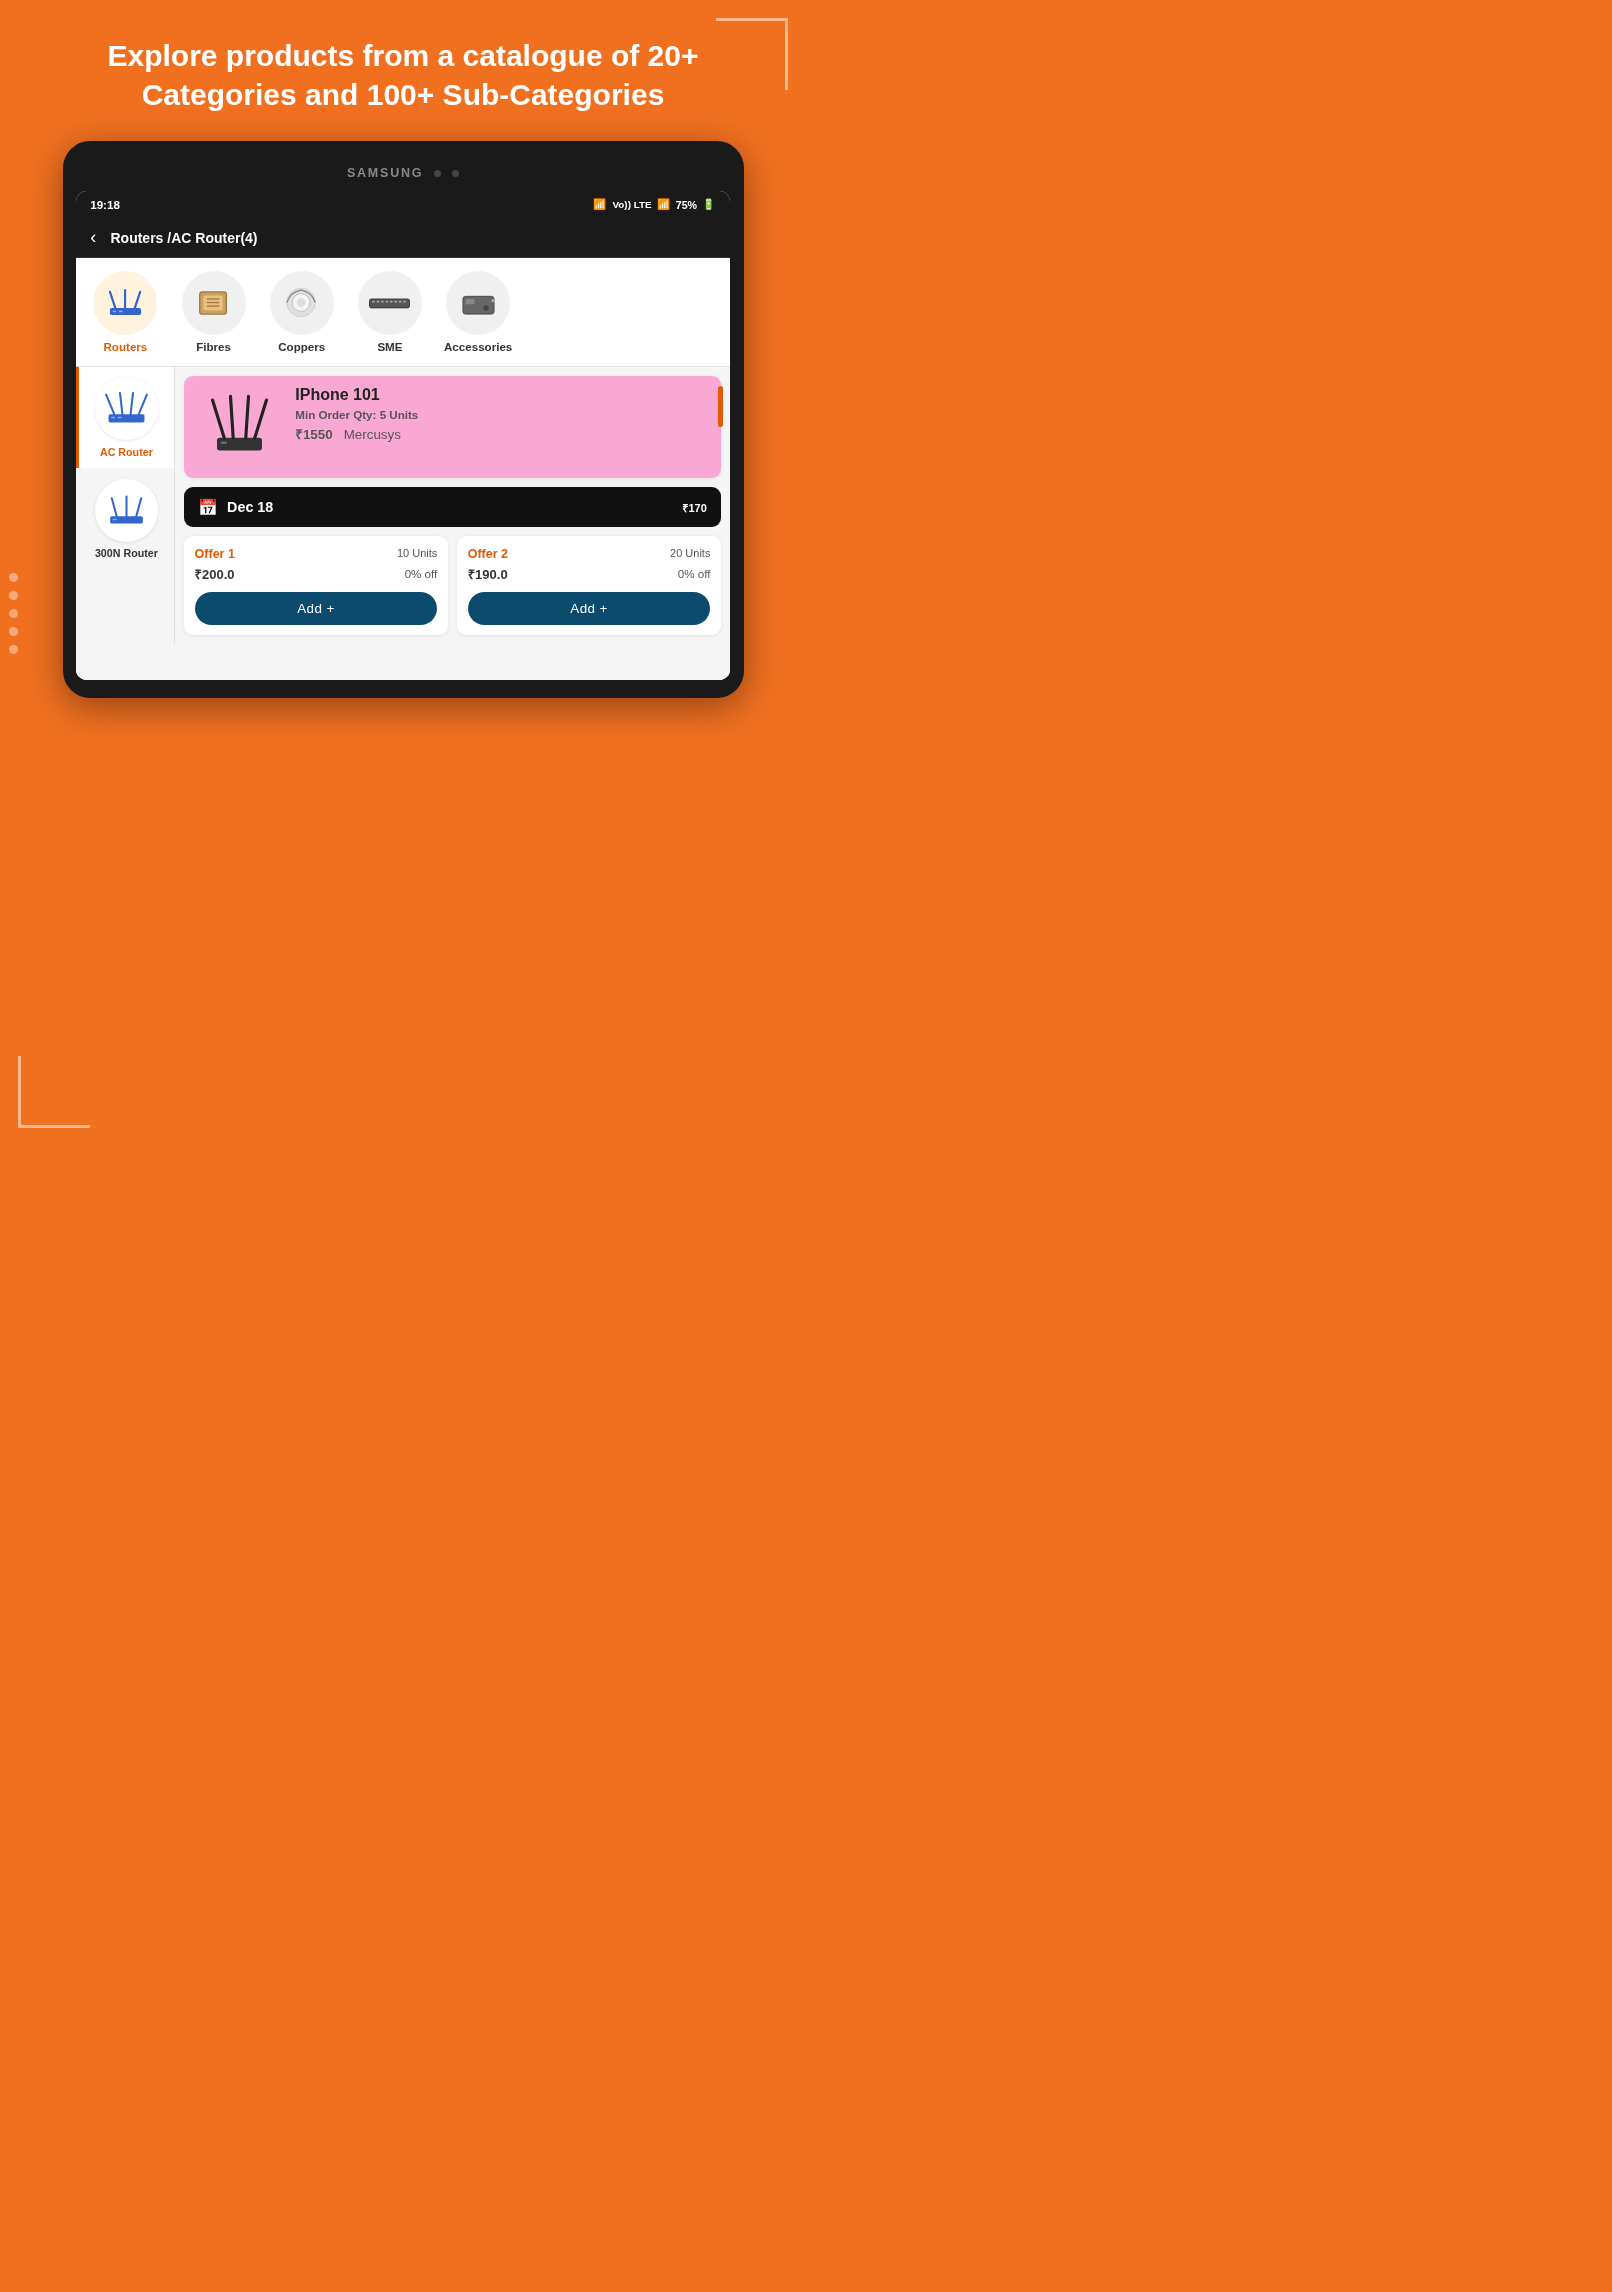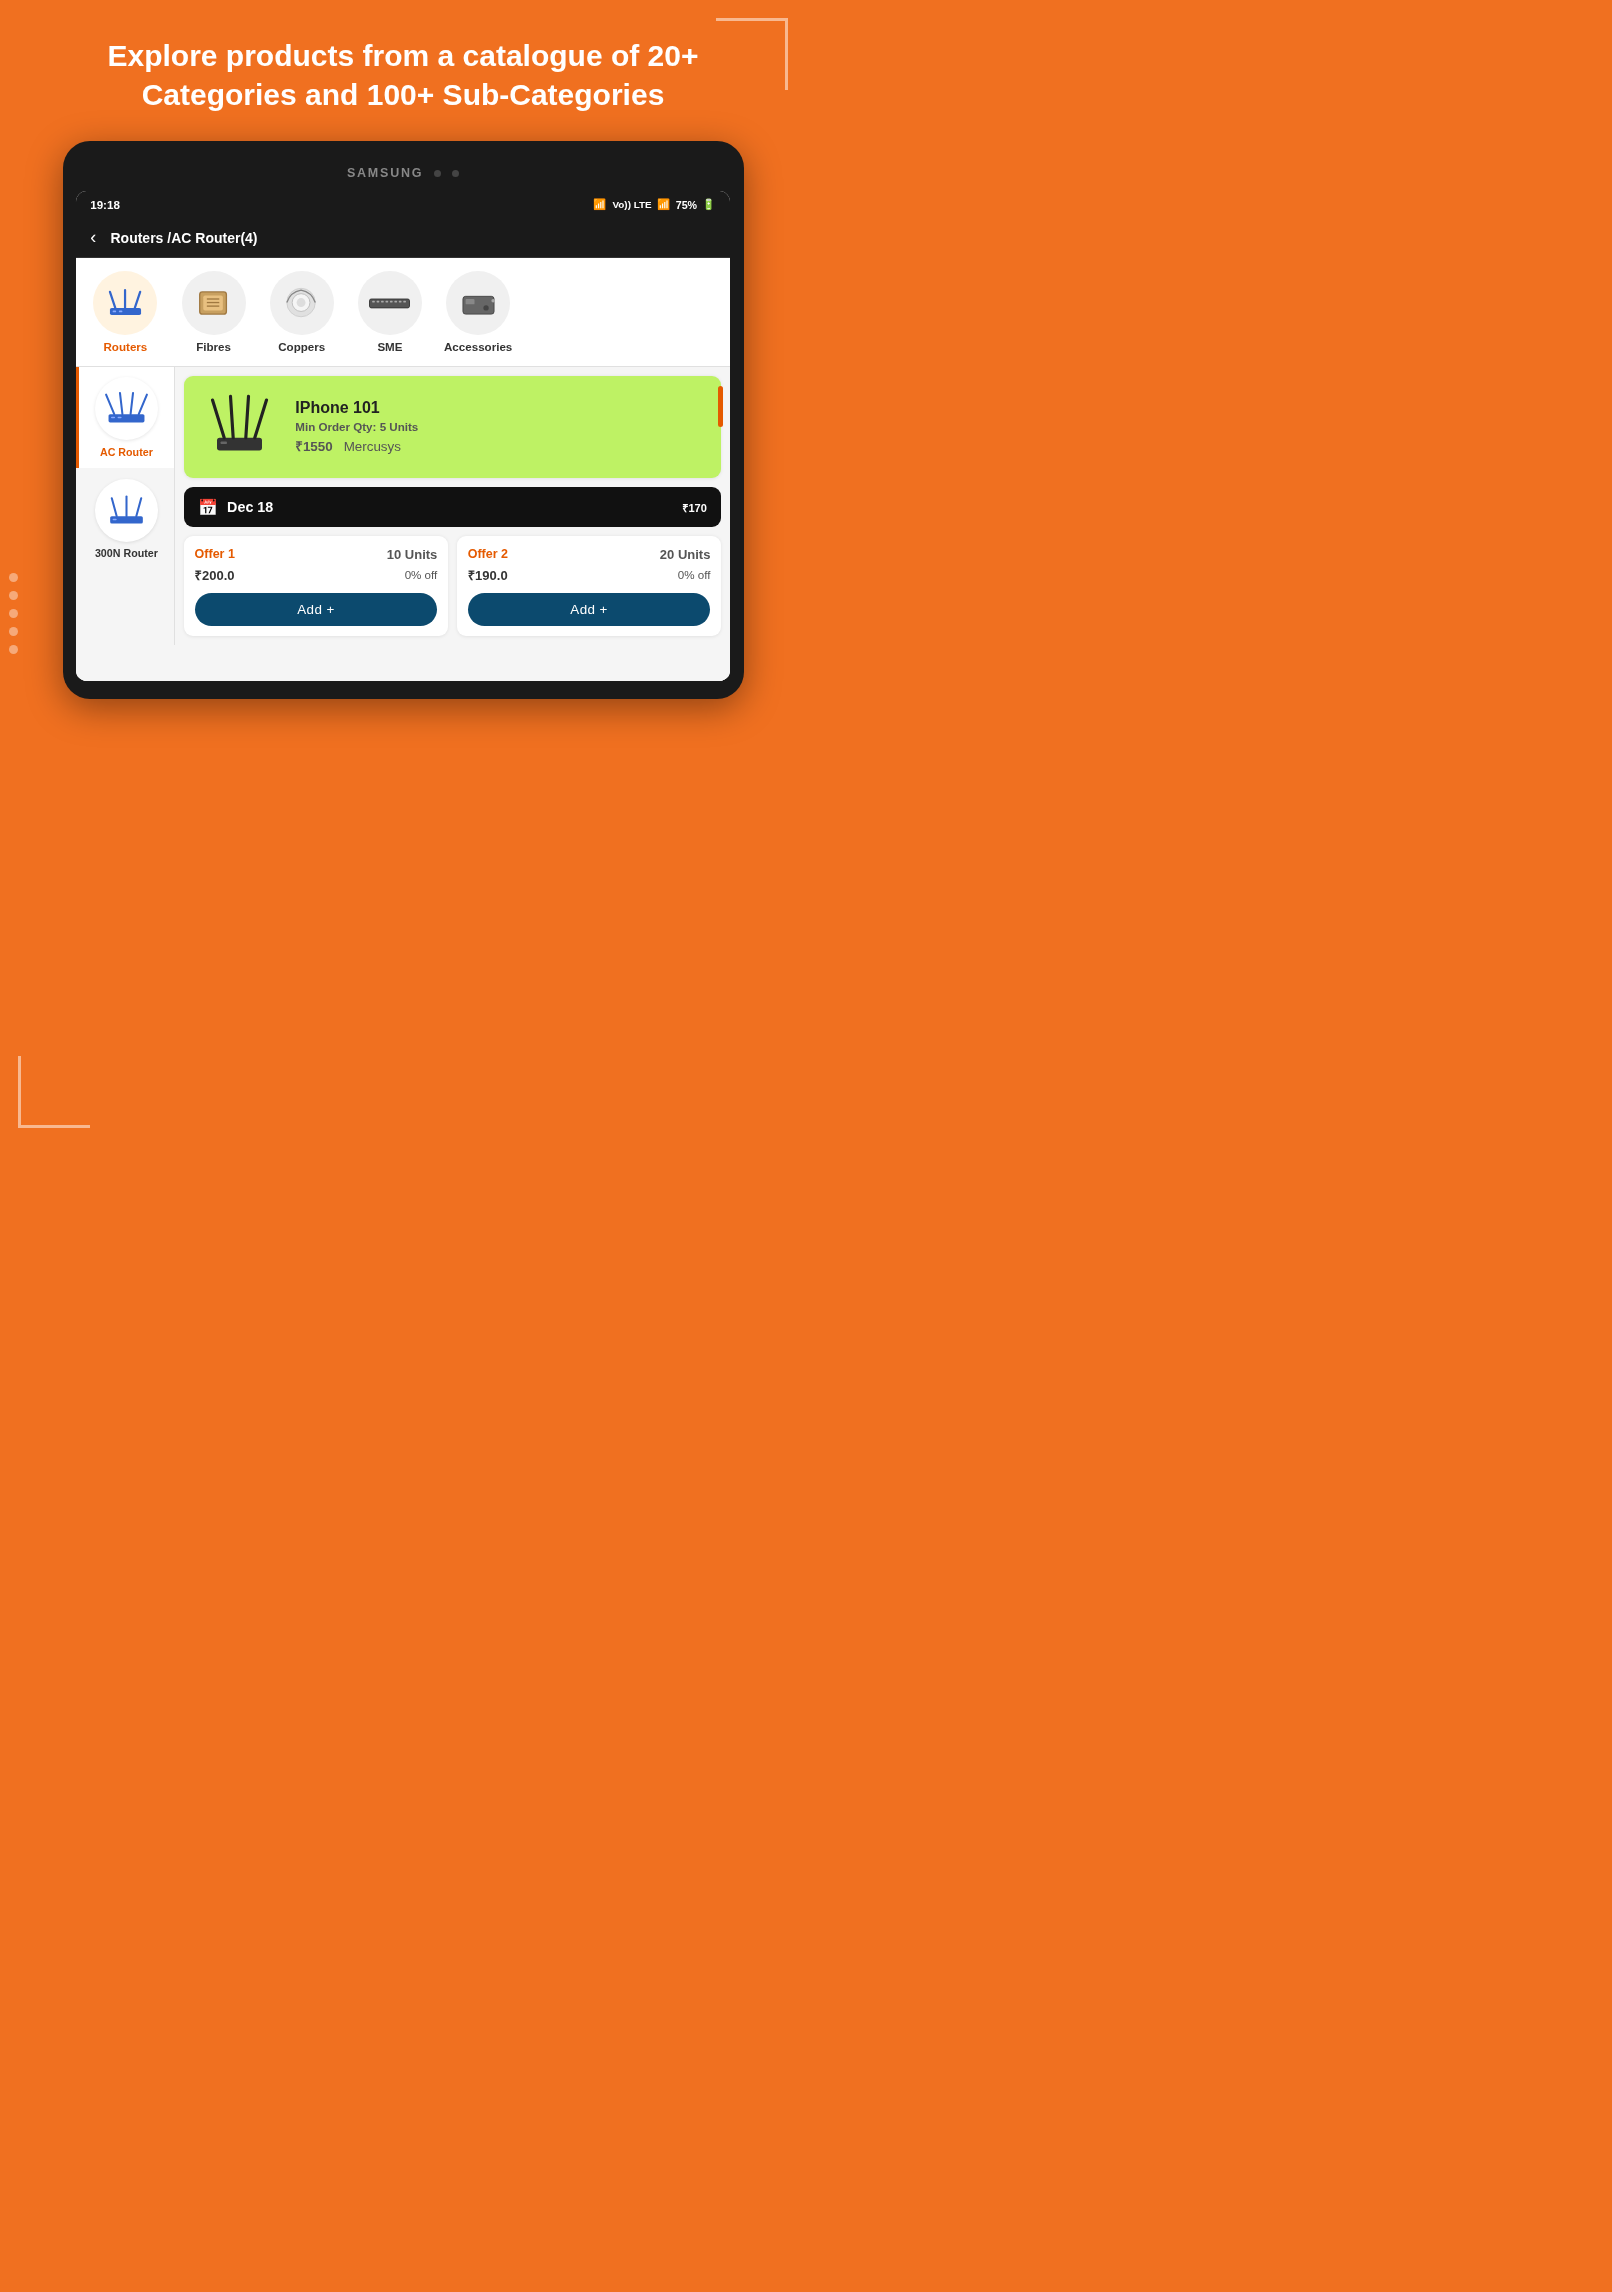--- a/index.html
+++ b/index.html
@@ -240,26 +240,25 @@
     .product-content {
       flex: 1;
       padding: 9px;
       display: flex;
       flex-direction: column;
       gap: 9px;
     }
 
     
     .product-card {
-      background: #bef264;
+      background: #f9a8d4;
       border-radius: 9px;
       padding: 10.7px;
       display: flex;
       gap: 10.7px;
-      align-items: center;
       box-shadow: 0 0.9px 3.6px rgba(0,0,0,0.08);
       position: relative;
     }
     .product-image {
       width: 90px;
       height: 81px;
       display: flex;
       align-items: center;
       justify-content: center;
       font-size: 45px;
@@ -341,23 +340,23 @@
       justify-content: space-between;
       align-items: flex-start;
       margin-bottom: 3.6px;
     }
     .offer-label {
       font-size: 12.5px;
       font-weight: 700;
       color: #E55A00;
     }
     .offer-units {
-      font-size: 13px;
+      font-size: 11px;
       color: #555;
-      font-weight: 700;
+      font-weight: 400;
     }
     .offer-price-row {
       display: flex;
       justify-content: space-between;
       align-items: center;
       margin-bottom: 9px;
     }
     .offer-price {
       font-size: 13px;
       color: #333;

